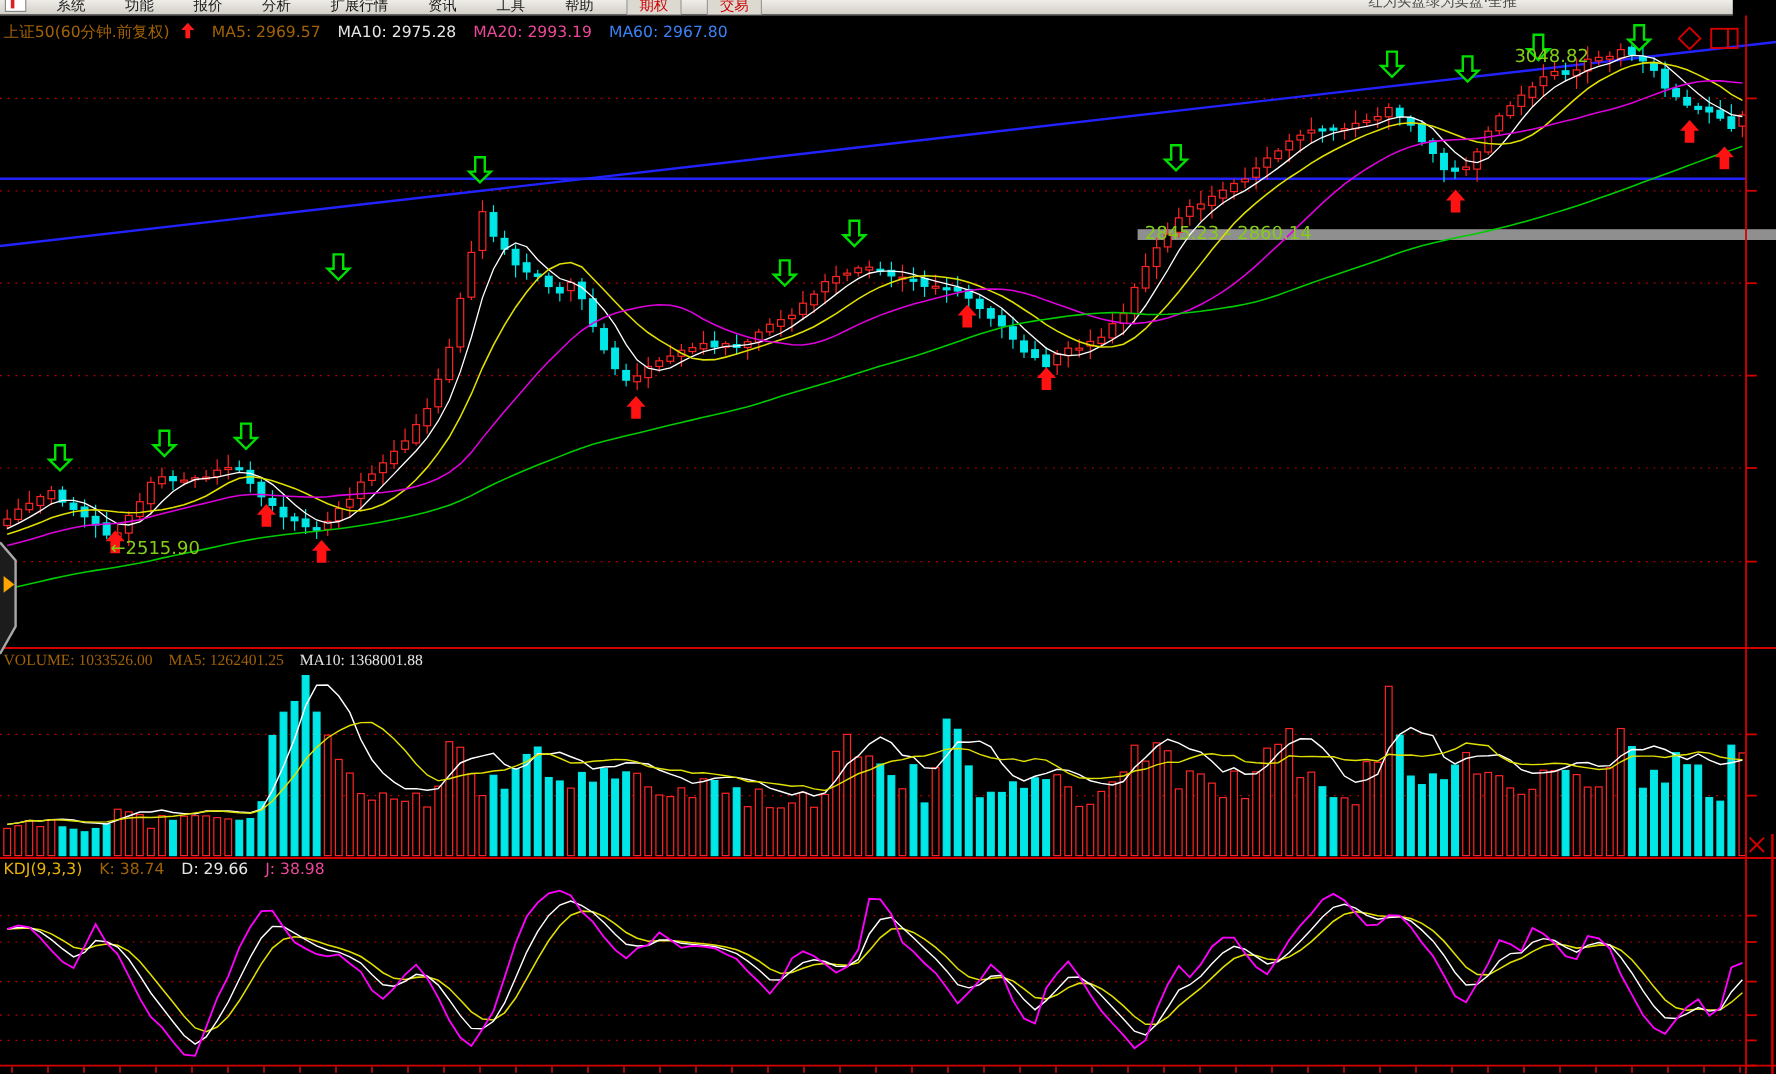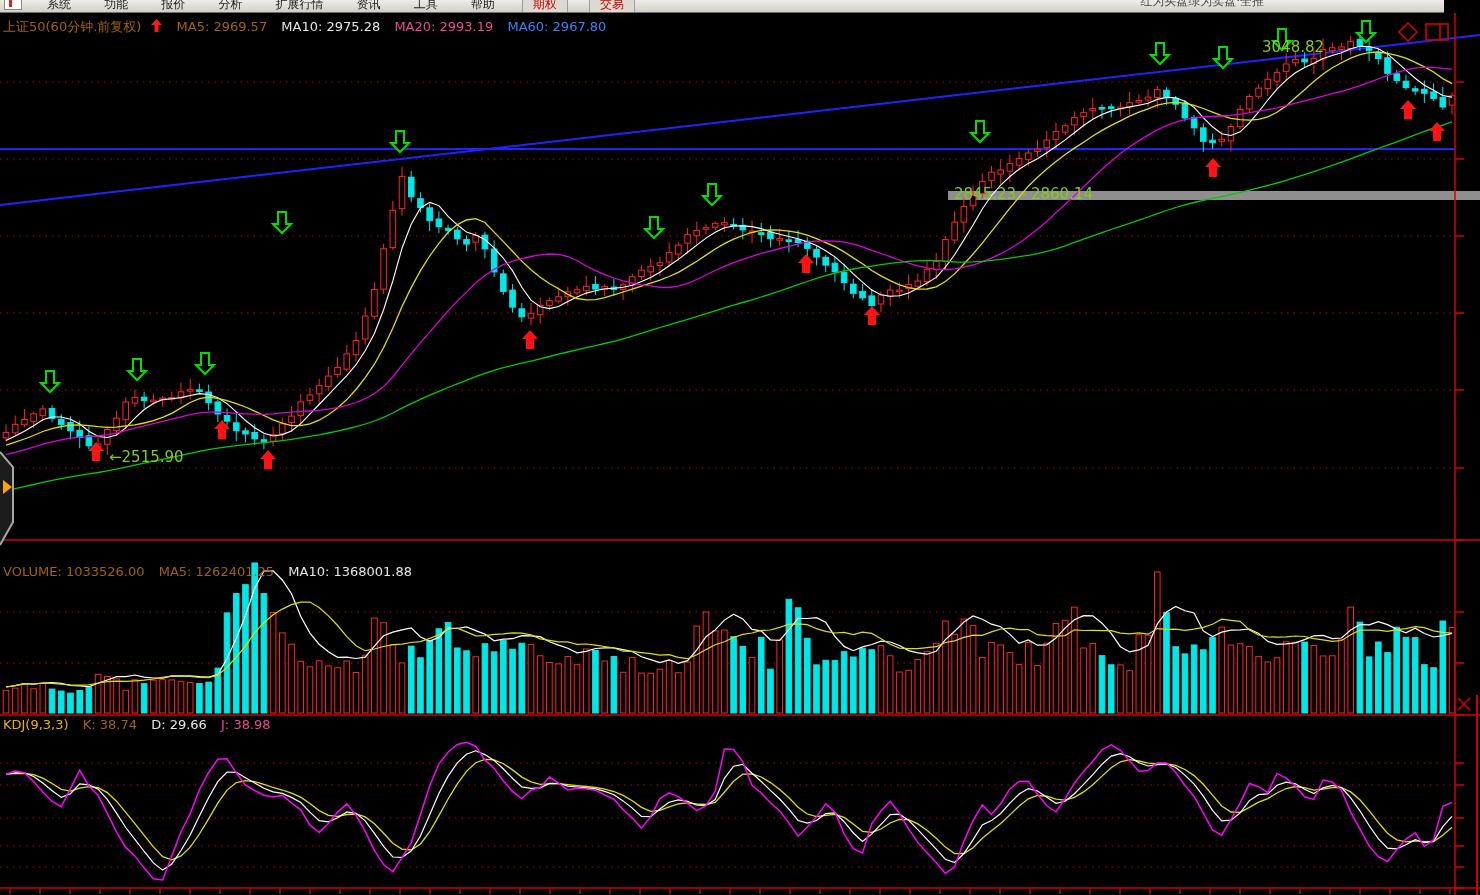--- a/index.html
+++ b/index.html
@@ -689,23 +689,23 @@
       <path d="M10 1 L19 10 L10 19 L1 10 Z" fill="none" stroke="#d40000" stroke-width="1.6"></path>
       <g>
         <rect x="28" y="2" width="22" height="16" fill="none" stroke="#d40000" stroke-width="1.6"></rect>
         <line x1="42" y1="2" x2="42" y2="18" stroke="#d40000" stroke-width="1.6"></line>
       </g>
     </svg>
   </div>
 
   <div class="annot" id="peak-label" style="left: 1262px; top: 38px;">3048.82</div>
   <div class="annot" id="gap-label" style="left: 954px; top: 185px;">2845.23 - 2860.14</div>
-  <div class="annot" id="low-label" style="left: 92px; top: 448px; padding-left: 17px;">←2515.90</div>
-
-  <div class="pane-header" style="top:564px;">
+  <div class="annot" id="low-label" style="left: 92px; top: 448px;">←2515.90</div>
+
+  <div class="pane-header" style="top:542px;font-family:Liberation Serif, serif;">
     <span class="c-white">VOLUME: 1033526.00</span>
     <span class="c-white">MA5: 1262401.25</span>
     <span class="c-yellow">MA10: 1368001.88</span>
   </div>
 
   <div class="pane-header" style="top:717px;">
     <span class="c-gray">KDJ(9,3,3)</span>
     <span class="c-white">K: 38.74</span>
     <span class="c-yellow">D: 29.66</span>
     <span class="c-magenta">J: 38.98</span>

